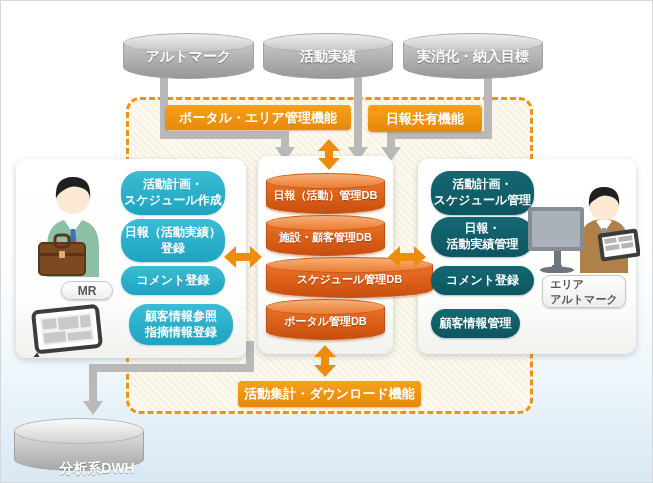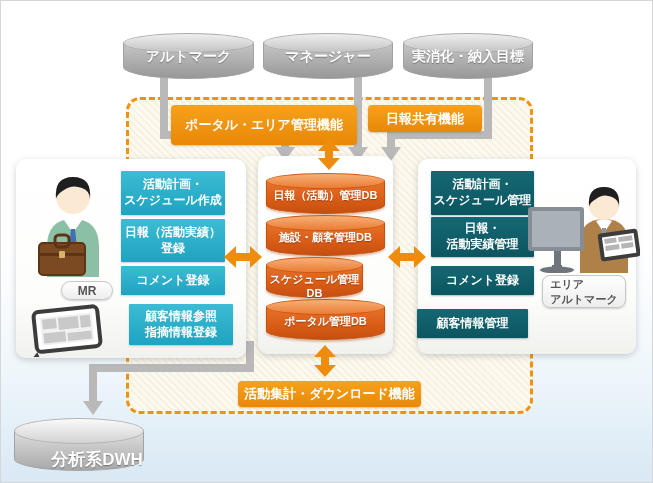--- a/index.html
+++ b/index.html
@@ -27,28 +27,28 @@
   .gcyl .cyl-body{position:absolute;left:0;top:10px;width:100%;bottom:0;
     background:linear-gradient(180deg,#c6c6c6,#989898);
     border:1px solid #a2a2a2;border-top:none;box-sizing:border-box;
     border-radius:0 0 50% 50% / 0 0 12px 12px;z-index:1;}
   .gcyl .cyl-label{position:absolute;left:0;right:0;top:15px;z-index:3;text-align:center;
     color:#fff;font-weight:bold;font-size:14px;text-shadow:0 1px 1px rgba(0,0,0,.35);}
 
   
   .dwh .cyl-top{height:26px;background:linear-gradient(180deg,#fafafa,#d2d2d2);border-color:#b5b5b5;}
   .dwh .cyl-body{top:13px;background:linear-gradient(180deg,#dedede,#a8a8a8);}
-  .dwh .cyl-label{top:30px;font-size:17px;margin-left:36px;}
+  .dwh .cyl-label{top:42px;font-size:14px;margin-left:36px;}
 
   
   .panel{background:linear-gradient(180deg,#ffffff 0%,#fdfdfc 70%,#f1f1ee 100%);
     border-radius:10px;box-shadow:0 2px 6px rgba(110,120,130,.35);z-index:3;}
 
   
-  .task{box-sizing:border-box;border-radius:1px;z-index:4;display:flex;align-items:center;justify-content:center;
+  .task{box-sizing:border-box;border-radius:19px;z-index:4;display:flex;align-items:center;justify-content:center;
     color:#fff;font-weight:bold;font-size:12px;line-height:1.3;text-align:center;}
   .task.teal{background:linear-gradient(180deg,#3cbcd4,#1ea3c0);box-shadow:0 1px 2px rgba(0,90,110,.25);}
   .task.dark{background:linear-gradient(180deg,#146873,#0c5560);box-shadow:0 1px 2px rgba(0,40,50,.3);}
 
   
   .fn-btn{box-sizing:border-box;border-radius:4px;z-index:4;display:flex;align-items:center;justify-content:center;
     background:linear-gradient(180deg,#f6a11c,#e88806);color:#fff;font-weight:bold;font-size:13px;
     box-shadow:0 1px 2px rgba(150,90,0,.35);}
 
   
@@ -92,29 +92,29 @@
   </svg>
 
   <div class="abs gcyl" style="left:122px;top:32px;width:131px;height:46px;">
     <div class="cyl-body"></div>
     <div class="cyl-top"></div>
     <div class="cyl-label">アルトマーク</div>
   </div>
   <div class="abs gcyl" style="left:262px;top:32px;width:130px;height:46px;">
     <div class="cyl-body"></div>
     <div class="cyl-top"></div>
-    <div class="cyl-label">マネージャー</div>
-  </div>
-  <div class="abs gcyl" style="left:402px;top:32px;width:130px;height:46px;">
+    <div class="cyl-label">活動実績</div>
+  </div>
+  <div class="abs gcyl" style="left:402px;top:32px;width:130px;height:46px;padding-left:10px;">
     <div class="cyl-body"></div>
     <div class="cyl-top"></div>
     <div class="cyl-label">実消化・納入目標</div>
   </div>
 
-  <div class="abs fn-btn" style="left:170px;top:104px;width:186px;height:40px;">ポータル・エリア管理機能</div>
+  <div class="abs fn-btn" style="left:164px;top:104px;width:186px;height:25px;">ポータル・エリア管理機能</div>
   <div class="abs fn-btn" style="left:367px;top:104px;width:114px;height:27px;">日報共有機能</div>
 
   <div class="abs panel" style="left:15px;top:158px;width:230px;height:199px;"></div>
   <div class="abs task teal pre" style="left:120px;top:170px;width:104px;height:44px;">活動計画・
 スケジュール作成</div>
   <div class="abs task teal pre" style="left:120px;top:218px;width:104px;height:43px;">日報（活動実績）
 登録</div>
   <div class="abs task teal pre" style="left:120px;top:265px;width:104px;height:29px;">コメント登録</div>
   <div class="abs task teal pre" style="left:120px;top:303px;width:104px;height:41px;margin-left:8px;">顧客情報参照
 指摘情報登録</div>
@@ -149,38 +149,38 @@
   <div class="abs ocyl" style="left:265px;top:172px;width:119px;height:41px;">
     <div class="cyl-body"></div>
     <div class="cyl-top"></div>
     <div class="cyl-label">日報（活動）管理DB</div>
   </div>
   <div class="abs ocyl" style="left:265px;top:214px;width:119px;height:41px;">
     <div class="cyl-body"></div>
     <div class="cyl-top"></div>
     <div class="cyl-label">施設・顧客管理DB</div>
   </div>
-  <div class="abs ocyl" style="left:265px;top:256px;width:97px;height:41px;">
+  <div class="abs ocyl" style="left:265px;top:256px;width:136px;height:41px;padding-left:31px;">
     <div class="cyl-body"></div>
     <div class="cyl-top"></div>
     <div class="cyl-label">スケジュール管理DB</div>
   </div>
   <div class="abs ocyl" style="left:265px;top:298px;width:119px;height:41px;">
     <div class="cyl-body"></div>
     <div class="cyl-top"></div>
     <div class="cyl-label">ポータル管理DB</div>
   </div>
 
   <div class="abs panel" style="left:417px;top:158px;width:218px;height:195px;"></div>
   <div class="abs task dark pre" style="left:430px;top:170px;width:103px;height:44px;">活動計画・
 スケジュール管理</div>
   <div class="abs task dark pre" style="left:430px;top:216px;width:103px;height:40px;">日報・
 活動実績管理</div>
   <div class="abs task dark pre" style="left:430px;top:265px;width:103px;height:29px;">コメント登録</div>
-  <div class="abs task dark pre" style="left:416px;top:308px;width:111px;height:29px;">顧客情報管理</div>
+  <div class="abs task dark pre" style="left:430px;top:308px;width:89px;height:29px;">顧客情報管理</div>
 
   <svg class="abs" style="left:527px;top:180px;z-index:4" width="112" height="92" viewBox="0 0 112 92">
     <path d="M52 92 L52 62 Q52 38 76 38 Q100 38 100 62 L100 92 Z" fill="#b08049"></path>
     <path d="M68 40 L76 52 L84 40 Q76 36 68 40 Z" fill="#ffffff"></path>
     <path d="M74 47 L78 47 L80 70 L76 76 L72 70 Z" fill="#8d949b"></path>
     <circle cx="76" cy="24" r="15" fill="#fce9d4"></circle>
     <path d="M61 26 Q59 6 76 6 Q93 6 91 26 Q91 19 84 16 Q75 12 68 18 Q62 21 61 26 Z" fill="#1f1f1f"></path>
     <rect x="24" y="84" width="10" height="6" fill="#6e757d"></rect>
     <ellipse cx="29" cy="89" rx="17" ry="3.5" fill="#6e757d"></ellipse>
     <rect x="26" y="66" width="7" height="20" fill="#6e757d"></rect>

